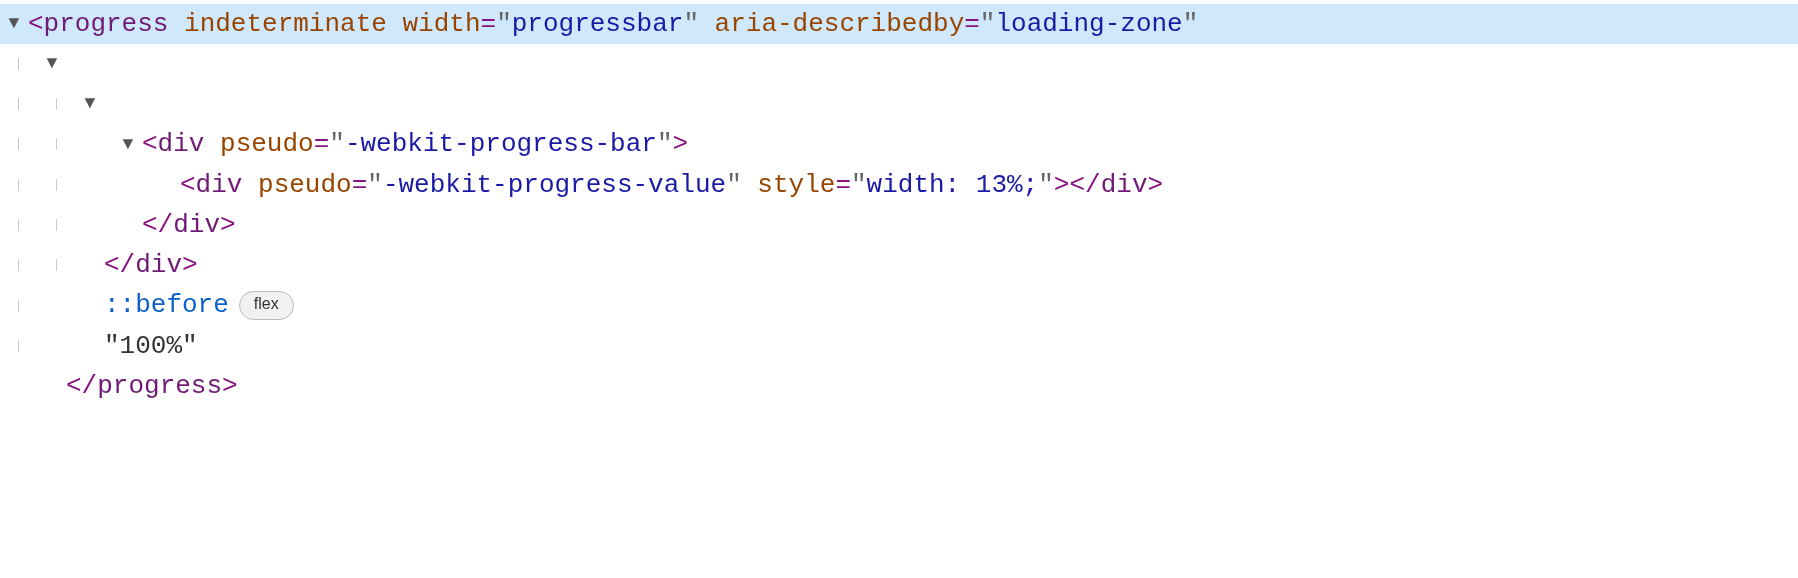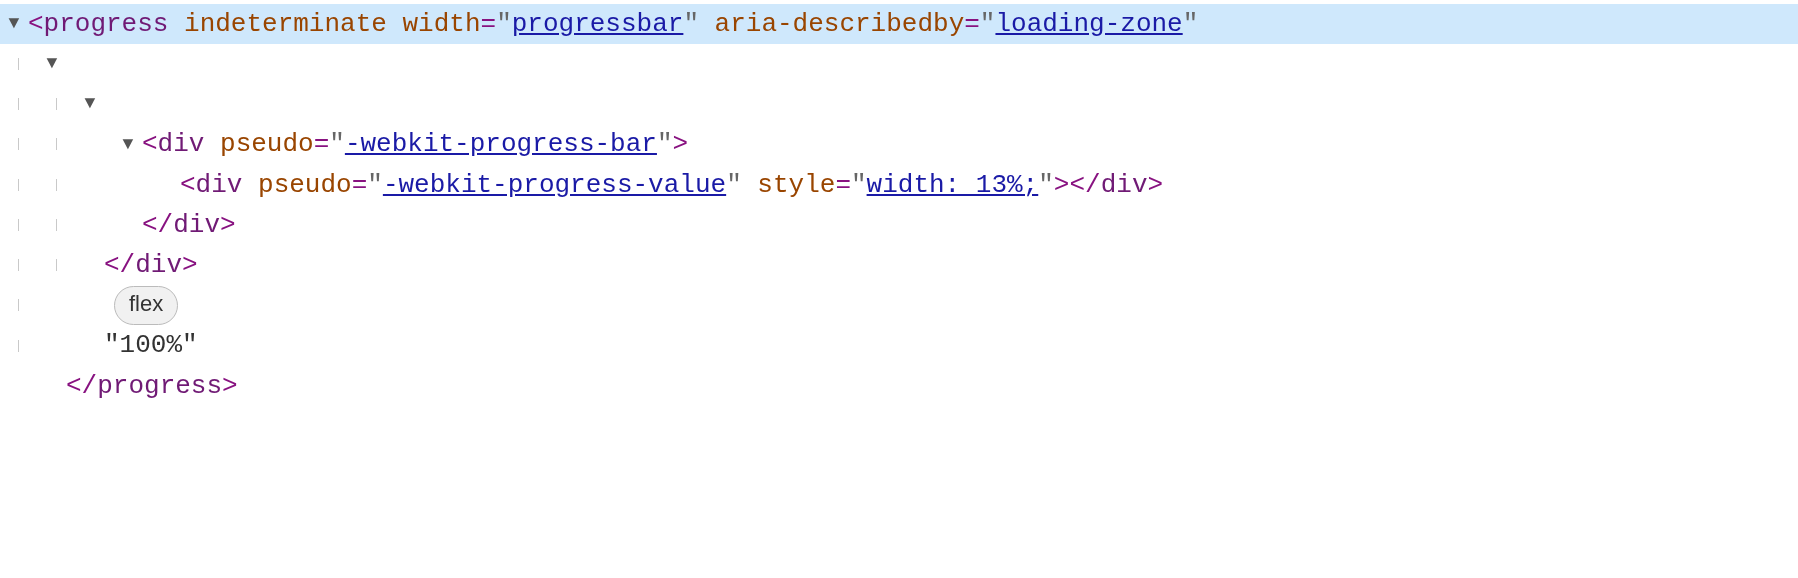--- a/index.html
+++ b/index.html
@@ -45,28 +45,28 @@
     flex-shrink:0;
     color:#555;
     font-size: 18px;
     cursor: pointer;
     user-select:none;
   }
   .spacer-toggle { display:inline-block; width:28px; flex-shrink:0; }
   .tag { color:#701a75; }      
   .punct { color:#881280; }
   .attr-name { color:#994500;text-align:right; } 
-  .attr-val  { color:#1a1aa6;text-decoration:underline; } 
+  .attr-val  { color:#1a1aa6; } 
   .quote { color:#666; }
   .shadow { color:#555; }
   .pseudo-sel { color:#0b61c7; } 
   .badge {
     display:inline-block;
     font-family: -apple-system, Helvetica, Arial, sans-serif;
-    font-size: 22px;
+    font-size: 16px;
     color:#333;
     background:#f1f1f1;
     border:1px solid #bbb;
     border-radius: 999px;
     padding: 0px 14px 2px 14px;
     margin-left: 10px;
     vertical-align: middle;
   }
   .textnode { color:#333; }
 </style>
@@ -136,20 +136,21 @@
     <span class="spacer-toggle"></span>
     <span>
       <span class="punct">&lt;/</span><span class="tag">div</span><span class="punct">&gt;</span>
     </span>
   </div>
 
   <div class="row">
     <span class="guide"></span>
     <span class="indent"></span>
     <span class="spacer-toggle"></span>
+    <span class="pseudo-sel">::before</span>
     <span class="badge">flex</span>
   </div>
 
   <div class="row">
     <span class="guide"></span>
     <span class="indent"></span>
     <span class="spacer-toggle"></span>
     <span class="textnode">"100%"</span>
   </div>
 

